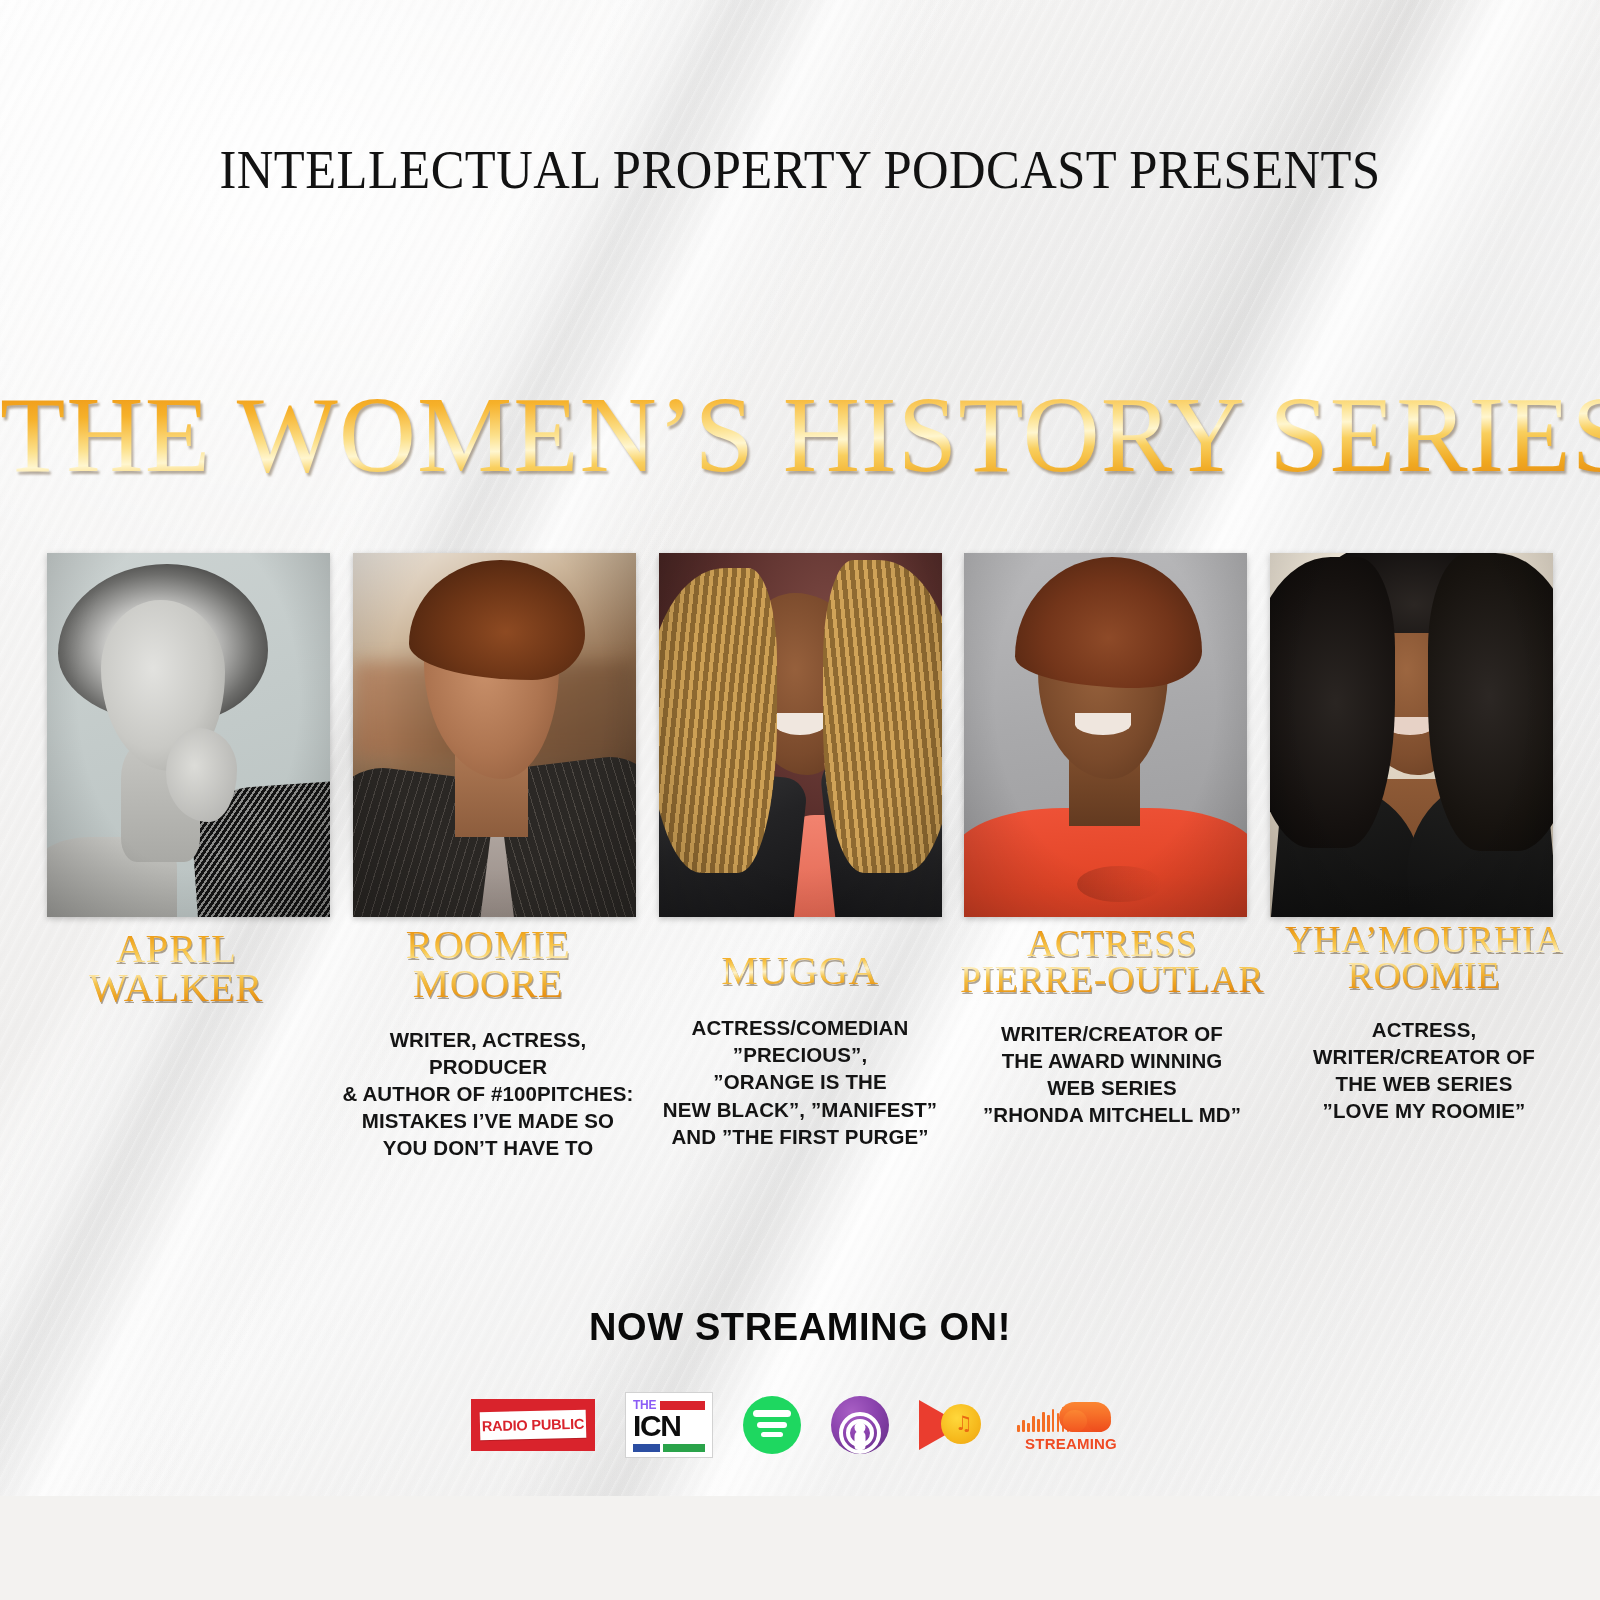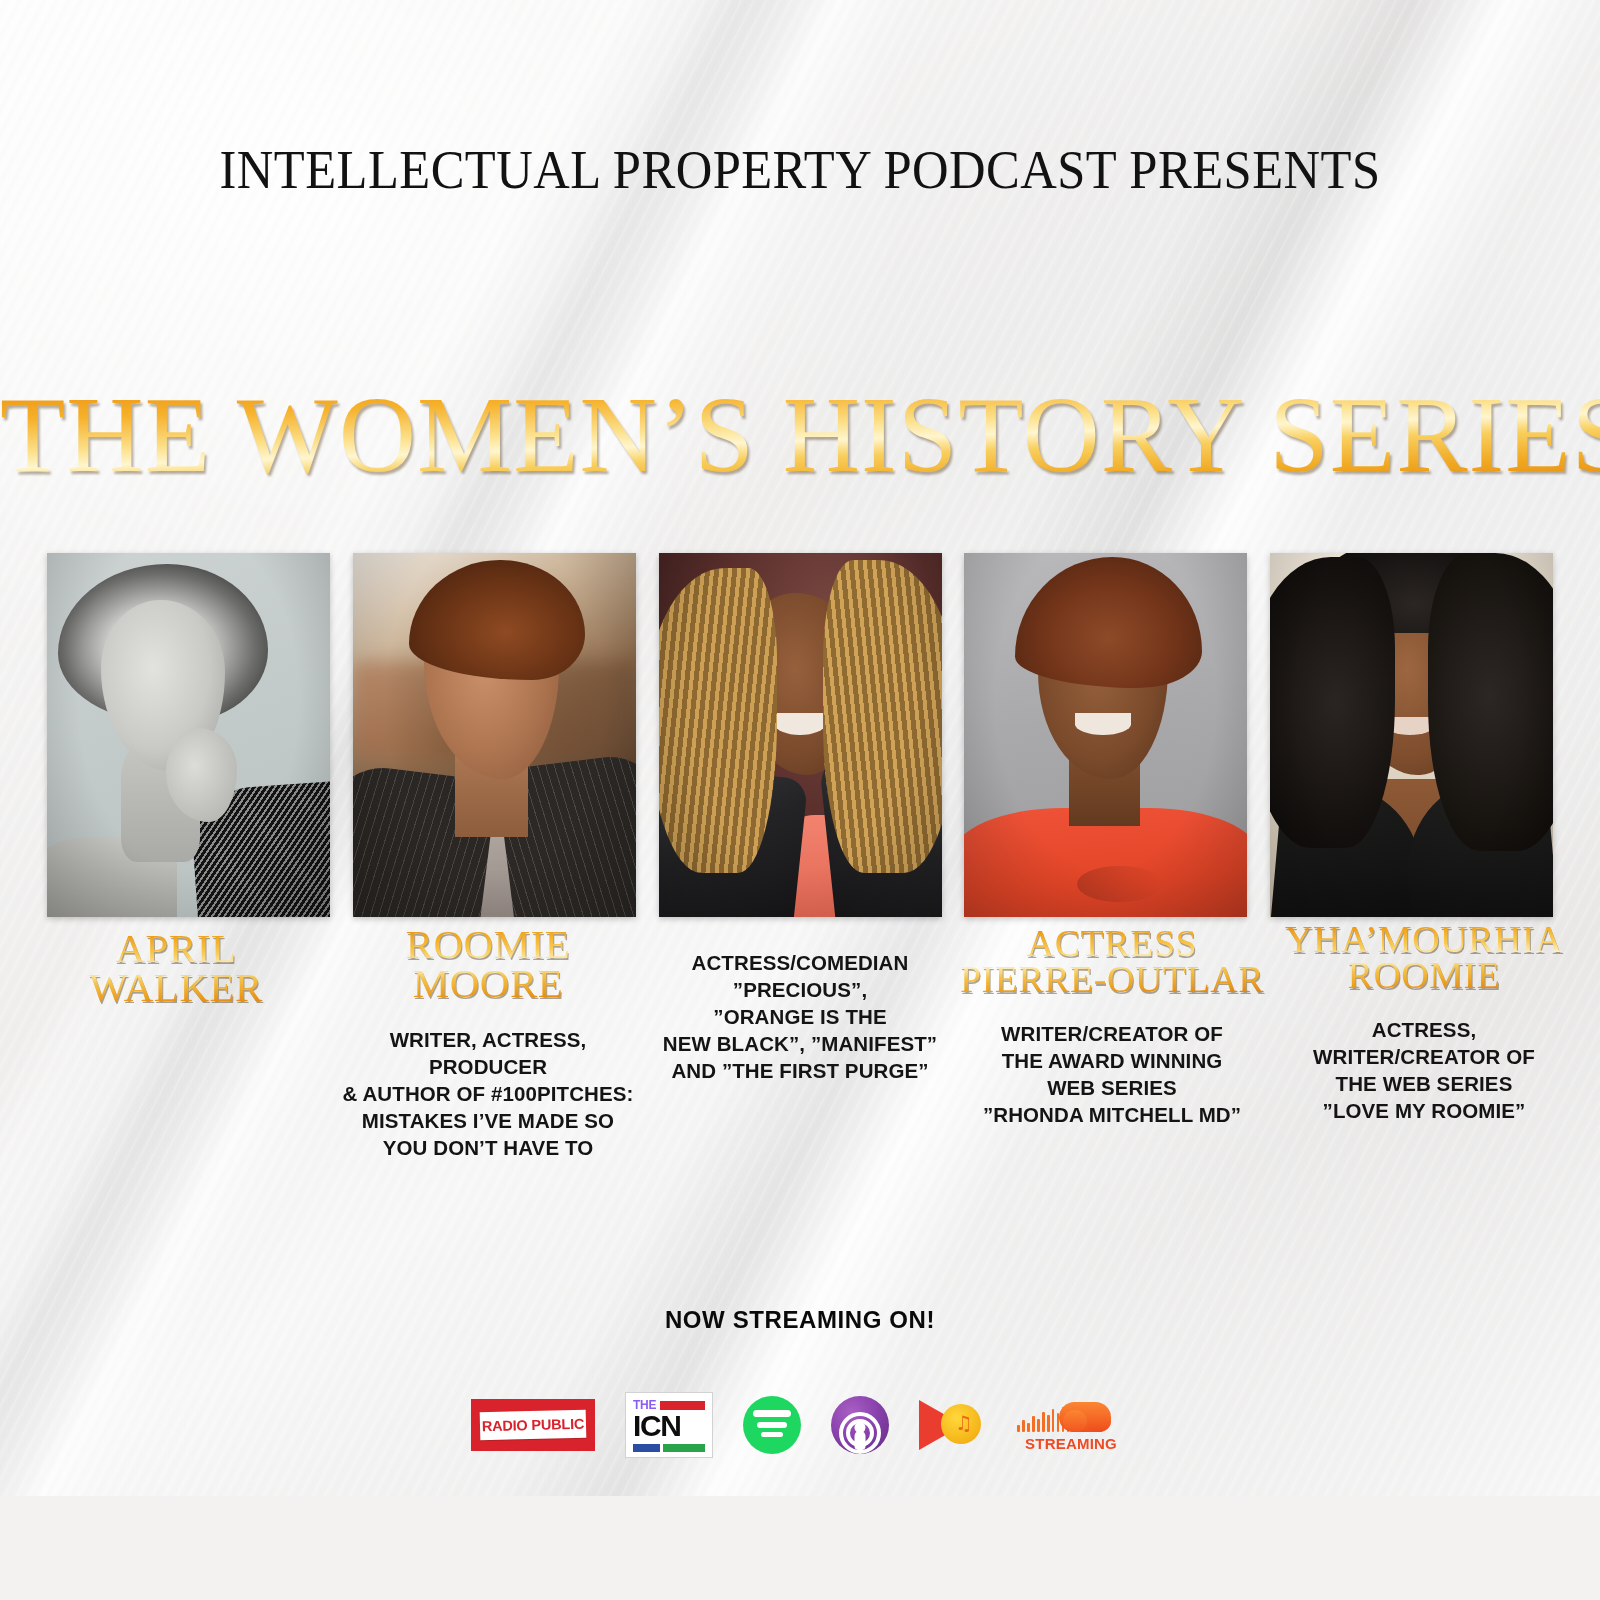--- a/index.html
+++ b/index.html
@@ -199,21 +199,21 @@
   
   .c0 .cname{margin-top:4px}
   .c2 .cname{margin-top:26px}
   .c2 .cbio{margin-top:24px}
   .c4 .cname{margin-top:-4px}
 
   
   .streaming{
     position:absolute;top:1306px;left:0;right:0;text-align:center;
     font-family:"Liberation Sans", sans-serif;font-weight:bold;
-    font-size:24px;letter-spacing:.6px;color:#0a0a0a;
+    font-size:38px;letter-spacing:.6px;color:#0a0a0a;
   }
   .logos{
     position:absolute;top:1392px;left:0;right:0;
     display:flex;justify-content:center;align-items:center;gap:30px;
   }
 
   
   .lg-radiopublic{width:124px;height:52px;background:#d9232c;
      display:flex;align-items:center;justify-content:center;}
   .rp-banner{width:106px;height:28px;background:#fff;
@@ -365,20 +365,21 @@
     <div class="credit c1">
       <div class="cname">ROOMIE
 MOORE</div>
       <div class="cbio">WRITER, ACTRESS, PRODUCER
 &amp; AUTHOR OF #100PITCHES:
 MISTAKES I’VE MADE SO
 YOU DON’T HAVE TO</div>
     </div>
 
     <div class="credit c2">
+      <div class="cname">MUGGA</div>
       <div class="cbio">ACTRESS/COMEDIAN
 ”PRECIOUS”,
 ”ORANGE IS THE
 NEW BLACK”, ”MANIFEST”
 AND ”THE FIRST PURGE”</div>
     </div>
 
     <div class="credit c3">
       <div class="cname small">ACTRESS
 PIERRE-OUTLAR</div>

